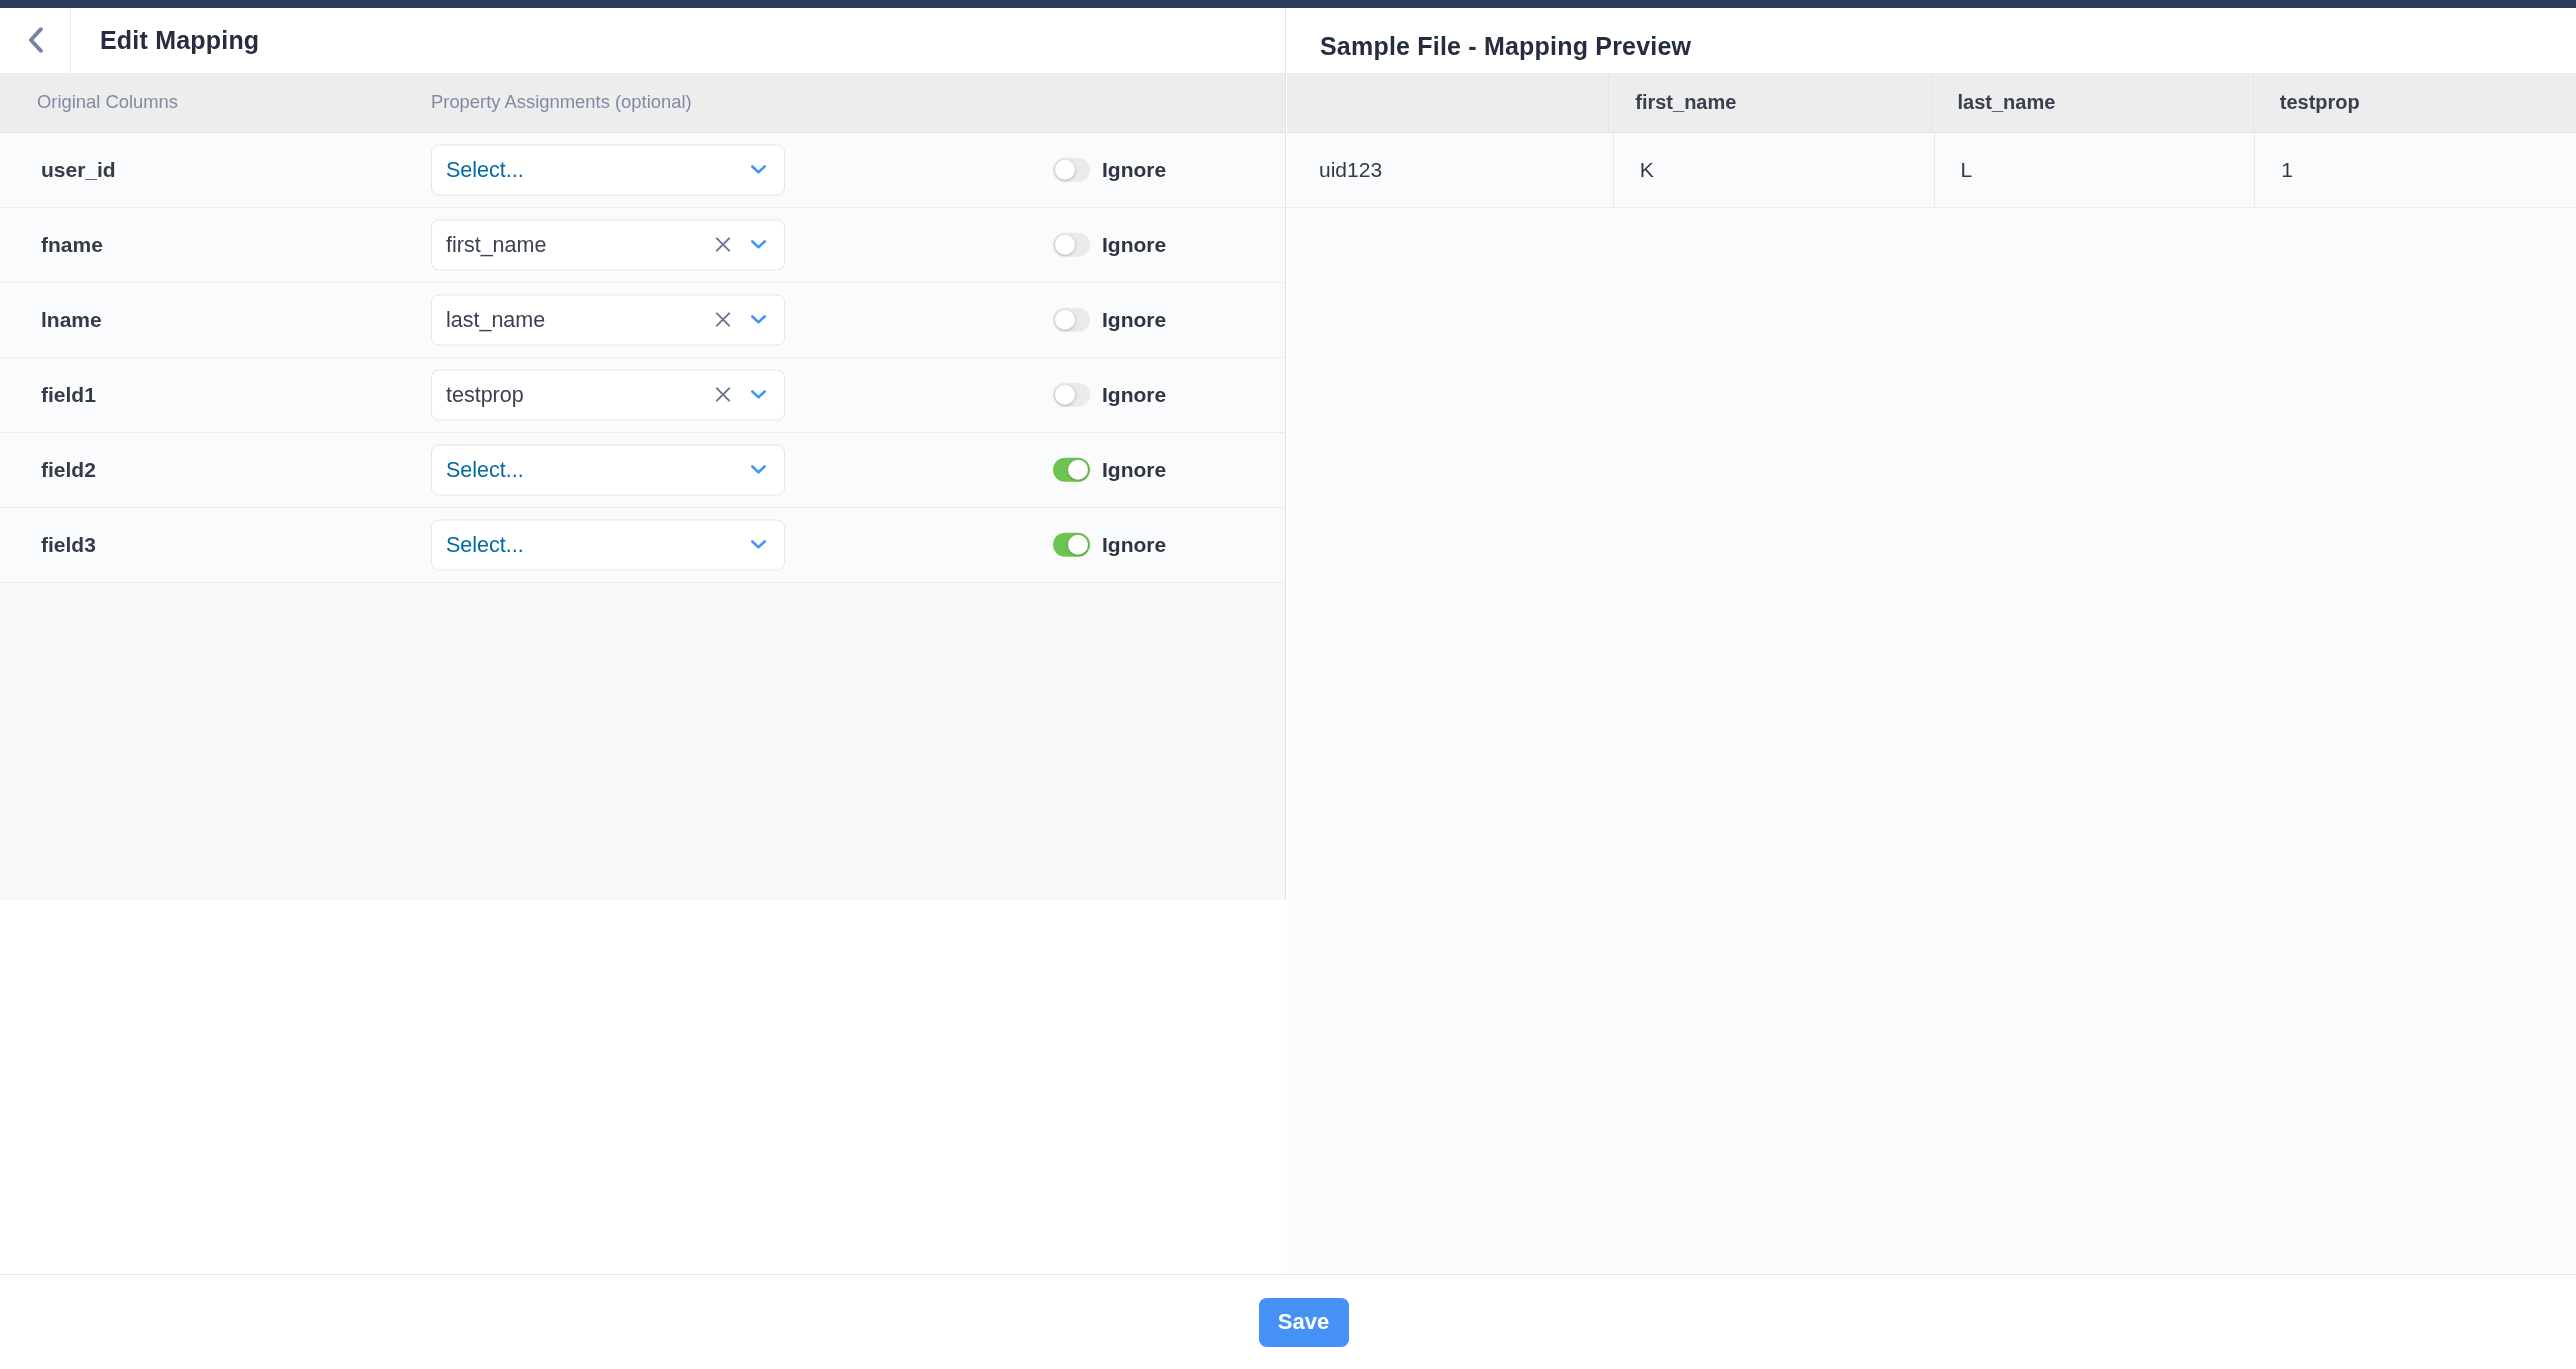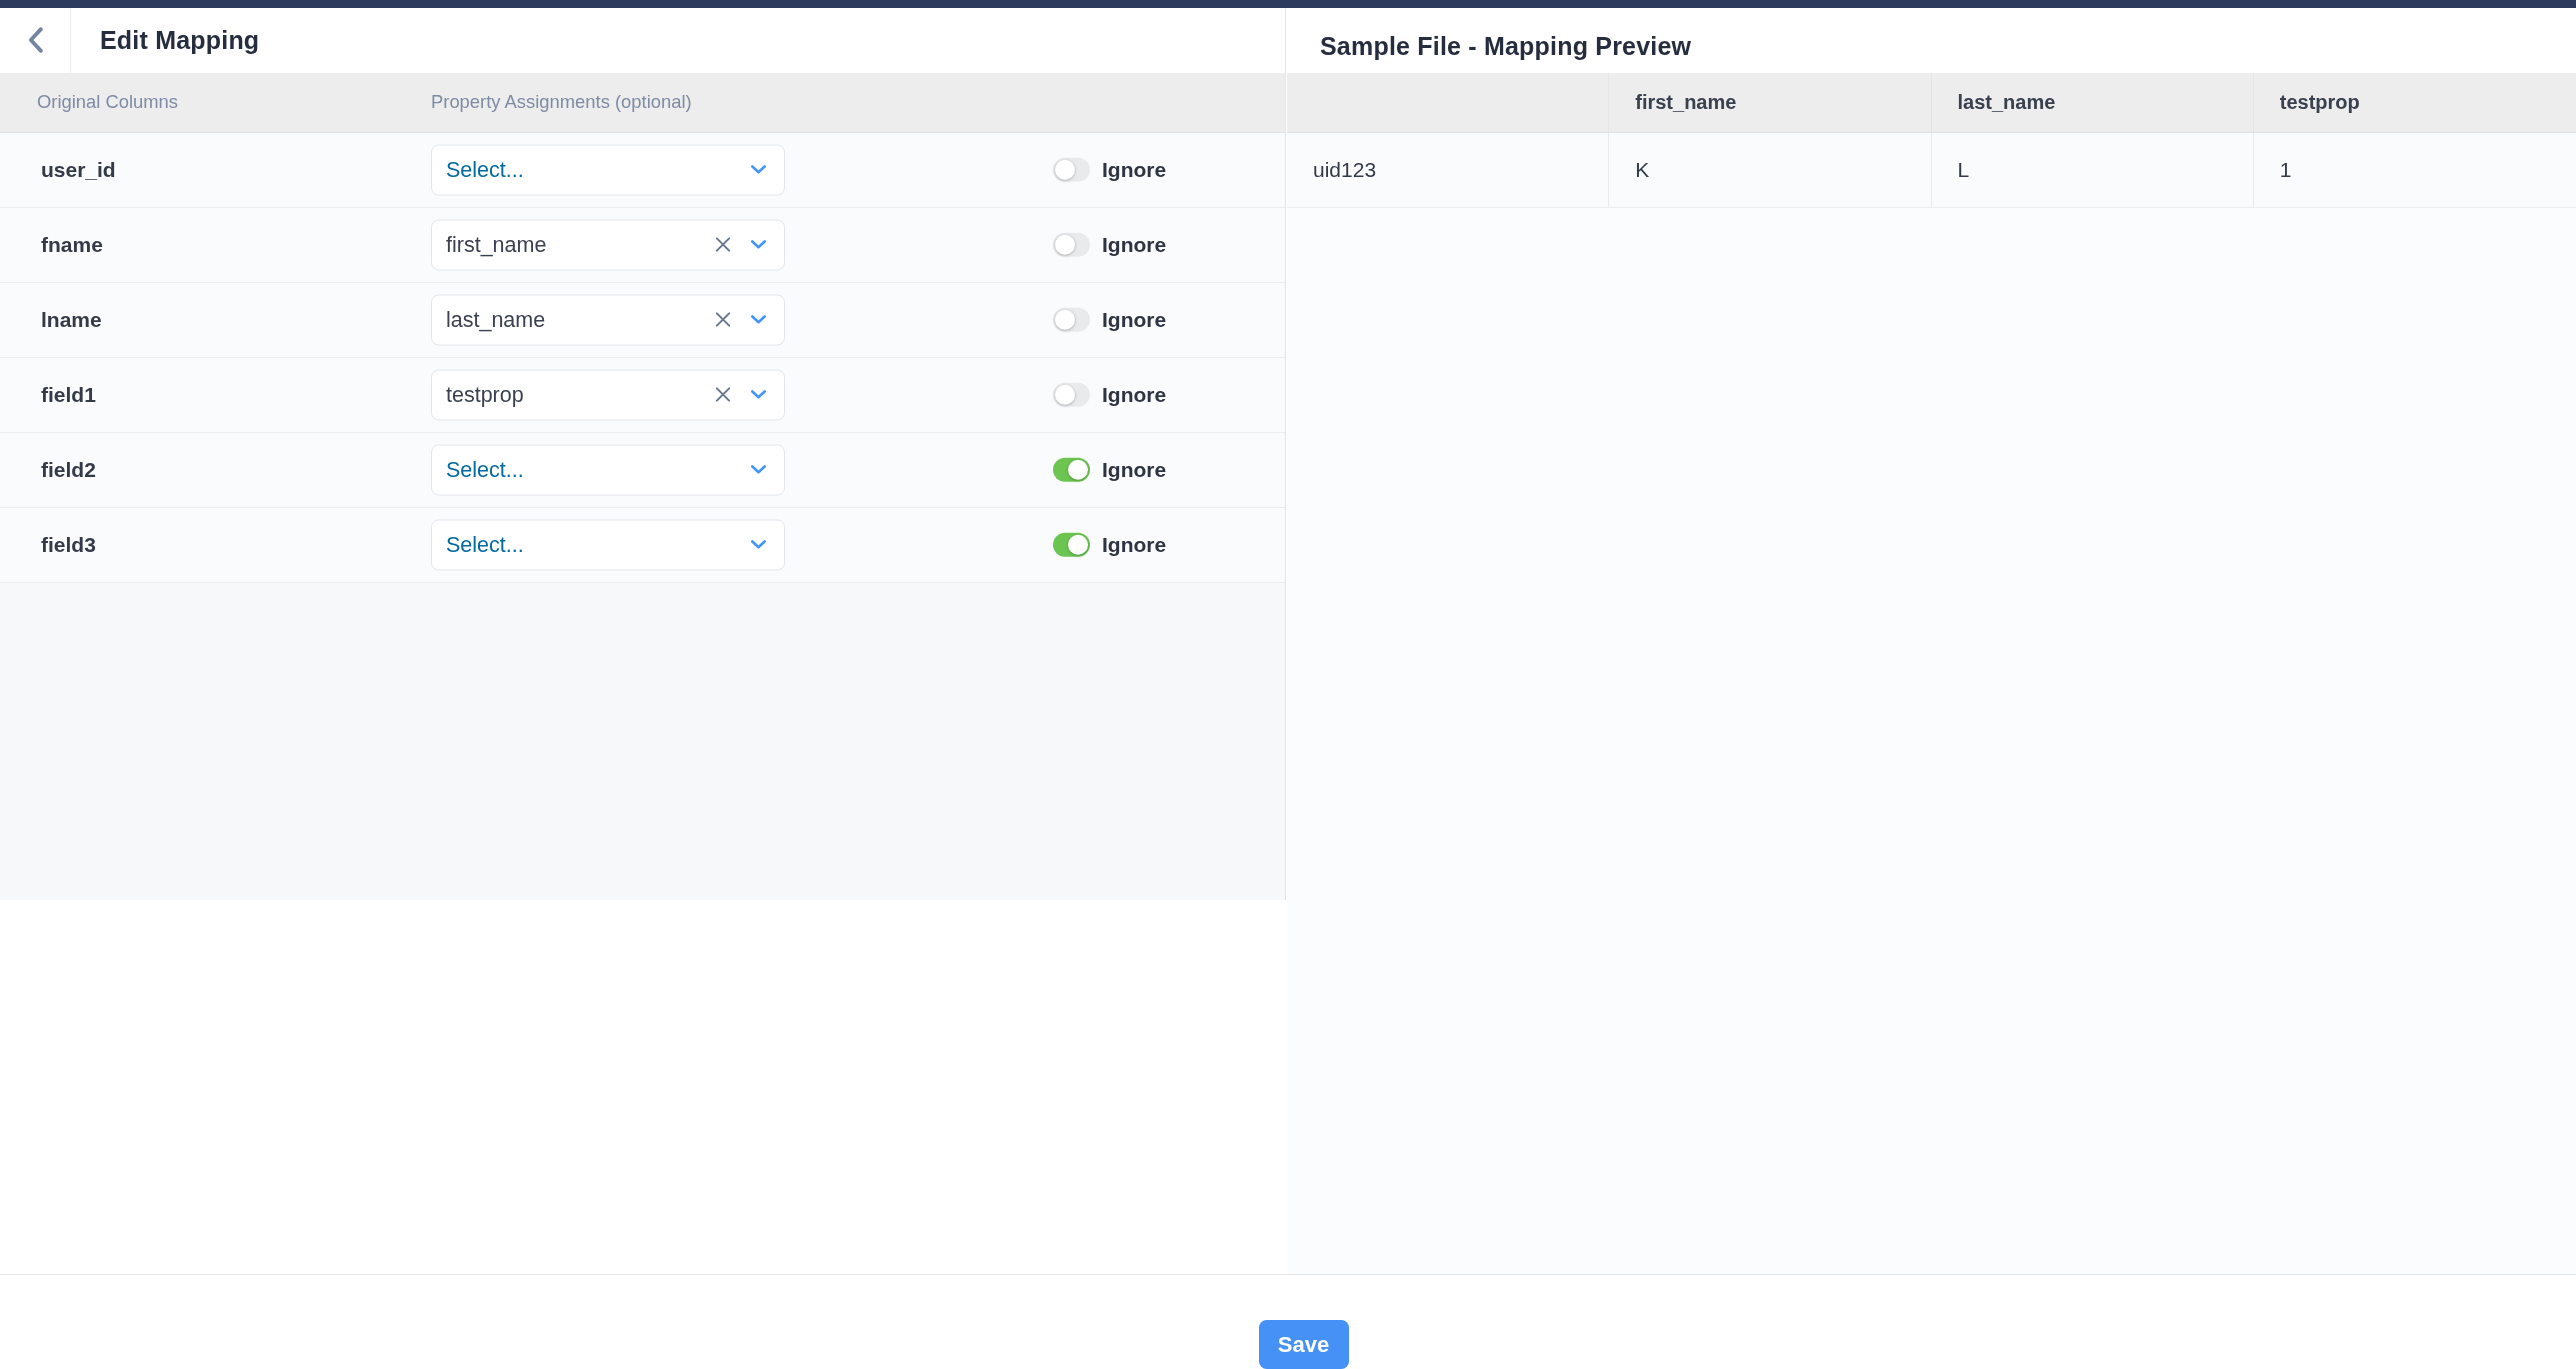--- a/index.html
+++ b/index.html
@@ -62,31 +62,31 @@
   .preview-title {
     position: absolute; left: 27px; top: 50%; transform: translateY(-50%);
     margin: 6px; font-size: 25px; font-weight: 700; color: #262d3f; letter-spacing: 0.2px;
   }
   .pv-header { display: flex; height: 60px; background: var(--header-band, #ededee); border-bottom: 1.5px solid #e0e1e3; }
   .pv-hcell {
     flex: 1 1 25%; display: flex; align-items: center; padding-left: 26px;
     font-size: 20px; font-weight: 600; color: #39404e; border-right: 1.5px solid #e4e5e7; min-width: 0;
   }
   .pv-hcell:last-child { border-right: none; }
-  .pv-row { display: flex; height: 75px; background: #fafbfc; border-bottom: 1.5px solid #ebedee; }
+  .pv-row { display: flex; height: 75px; background: #fafbfc; border-bottom: 1.5px solid #ebedee; padding-left: 6px; }
   .pv-cell {
     flex: 1 1 25%; display: flex; align-items: center; padding-left: 26px;
     font-size: 21px; color: #333a47; border-right: 1.5px solid #e9eaec; min-width: 0;
   }
   .pv-cell:last-child { border-right: none; }
 
   
   .footer {
     position: absolute; left: 0; right: 0; bottom: 0; height: 95px; background: #fff;
-    border-top: 1.5px solid #e4e5e7; display: flex; align-items: flex-end; justify-content: center; padding-left: 31px;
+    border-top: 1.5px solid #e4e5e7; display: flex; align-items: center; justify-content: center; padding-left: 31px;
   }
   .save-btn {
     width: 90px; height: 49px; border: none; border-radius: 7.7px;
     background: var(--accent-blue, #4691f5); color: #fff;
     font-size: 22px; font-weight: 700; font-family: inherit; cursor: pointer;
   }
 </style>
 </head>
 <body>
 

